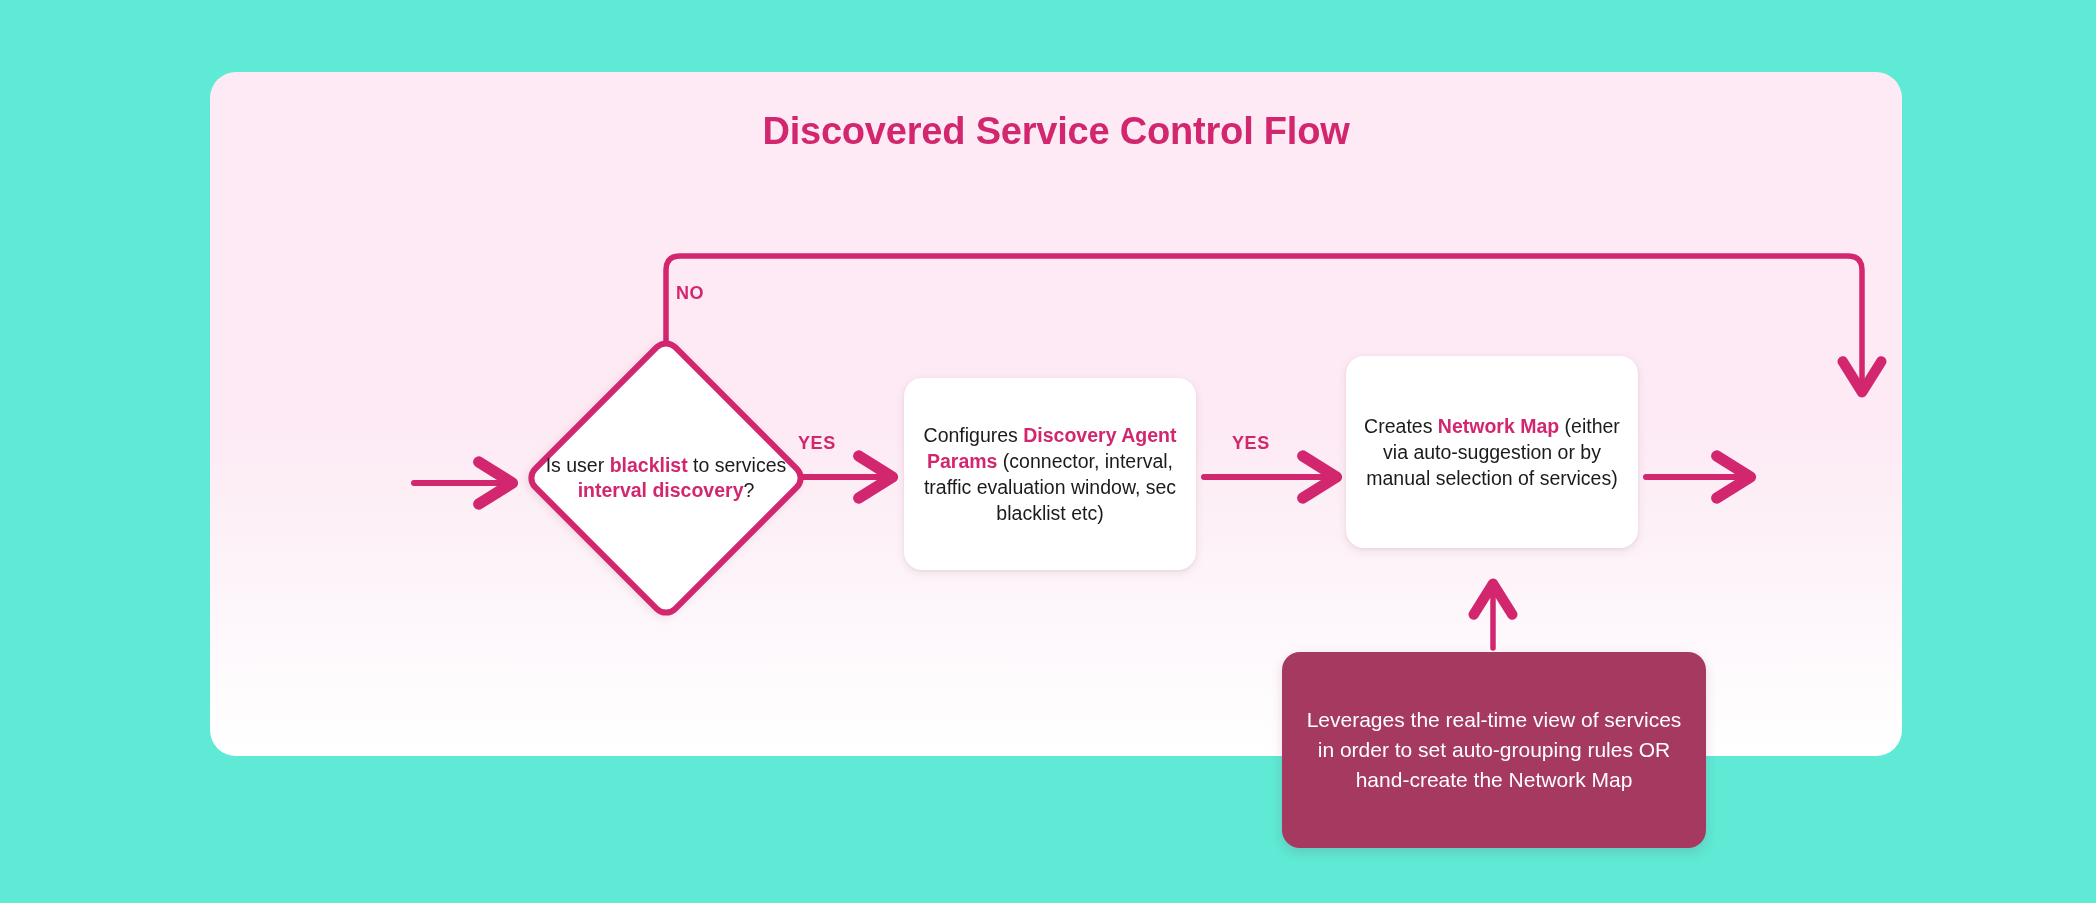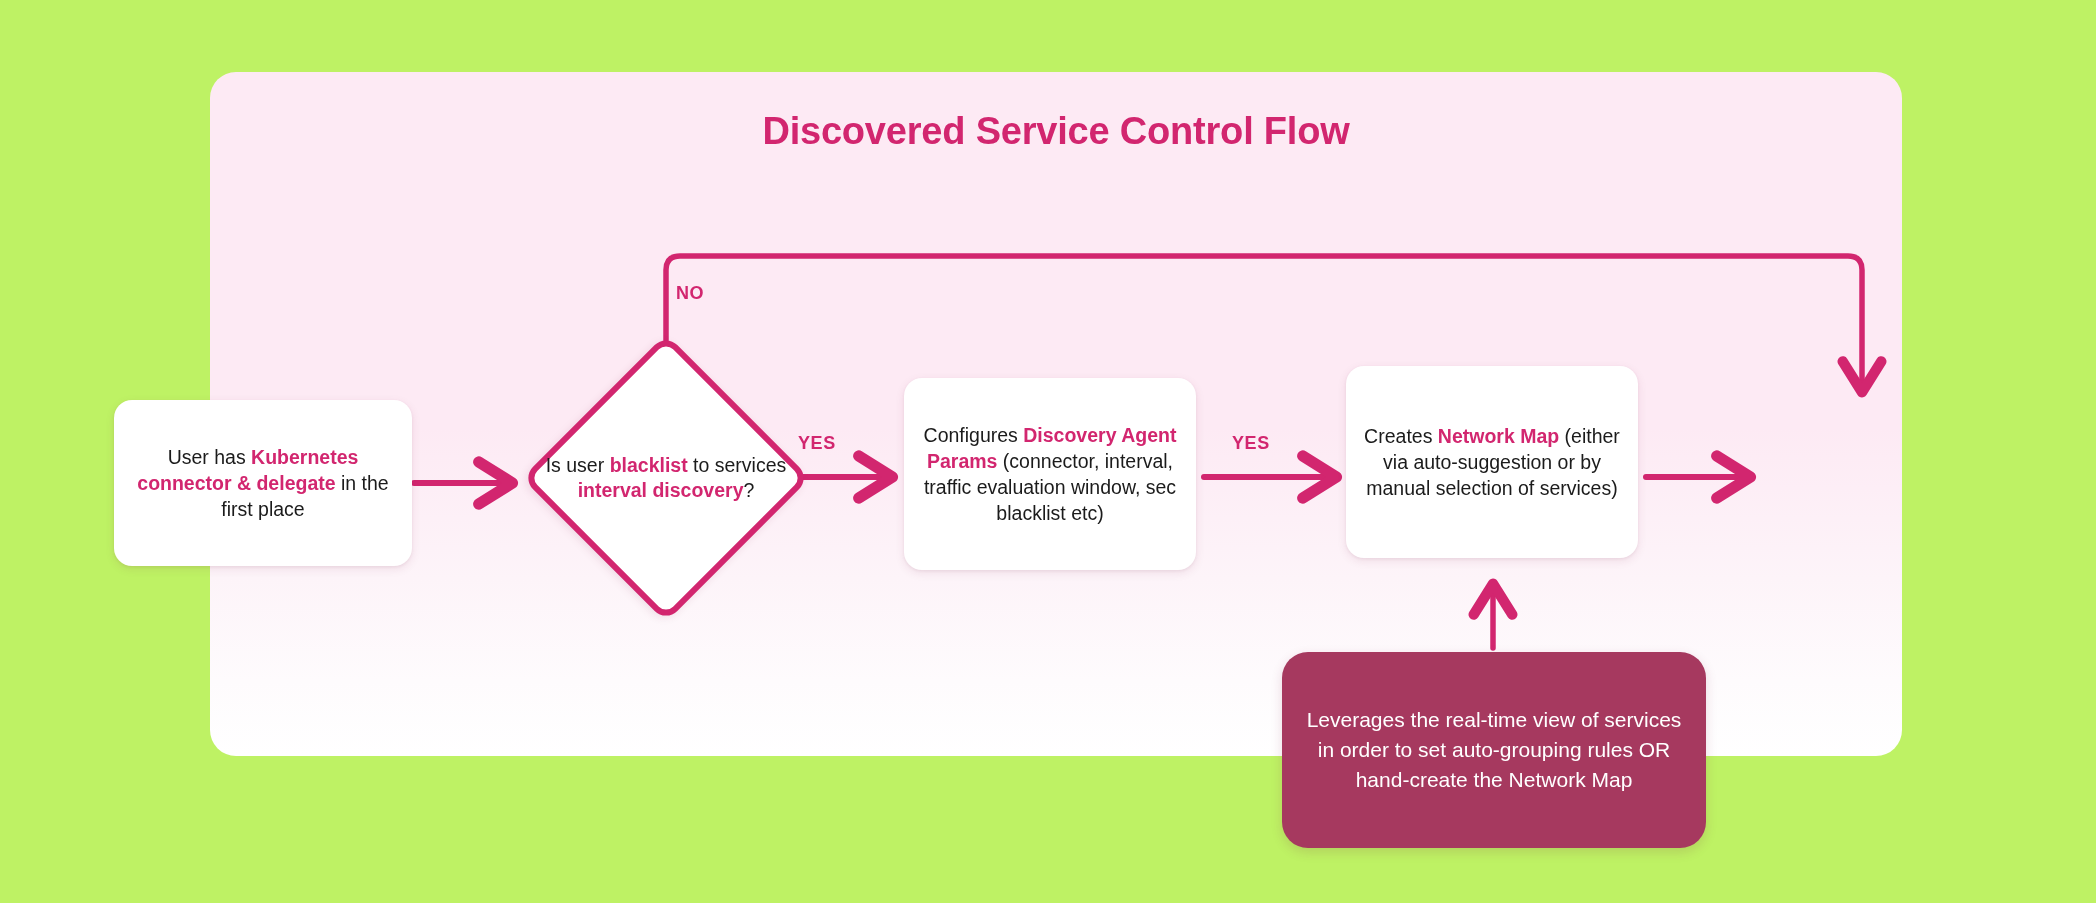--- a/index.html
+++ b/index.html
@@ -13,21 +13,21 @@
     font-family: "Liberation Sans", sans-serif;
     overflow: hidden;
     position: relative;
   }
 
   #stage {
     position: absolute;
     left: 0; top: 0;
     width: 2096px;
     height: 903px;
-    background: #bef264;
+    background: #5eead4;
   }
 
   
   .panel {
     position: absolute;
     left: 210px;
     top: 72px;
     width: 1692px;
     height: 684px;
     border-radius: 26px;
@@ -65,39 +65,39 @@
     padding: 10px 14px;
   }
   .card .hl {
     color: #d2266f;
     font-weight: bold;
   }
 
   
   #node-start      { left: 114px;  top: 400px;  width: 298px;  height: 166px; }
   #node-config     { left: 904px;  top: 378px;  width: 292px;  height: 192px; }
-  #node-netmap     { left: 1346px; top: 366px;  width: 292px;  height: 192px; }
+  #node-netmap     { left: 1346px; top: 356px;  width: 292px;  height: 192px; }
   #node-end        { left: 1758px; top: 408px;  width: 228px;  height: 152px; }
 
   #node-end .end-label {
     color: #d2266f;
     font-size: 30px;
     font-weight: normal;
     letter-spacing: 0.5px;
   }
 
   
   .note-card {
     position: absolute;
     left: 1282px;
     top: 652px;
     width: 424px;
     height: 196px;
     background: #a6395f;
-    border-radius: 26px;
+    border-radius: 18px;
     box-shadow: 0 4px 12px rgba(120, 30, 70, 0.16);
     display: flex;
     align-items: center;
     justify-content: center;
     text-align: center;
     color: #ffffff;
     font-size: 21px;
     line-height: 30px;
     box-sizing: border-box;
     padding: 10px 22px;
@@ -199,25 +199,20 @@
       <path d="M 1646 477 L 1748 477" fill="none" stroke="#d2266f" stroke-width="6" stroke-linecap="round" marker-end="url(#ah)"></path>
     </g>
 
     <g>
       <path d="M 1493 648 L 1493 586" fill="none" stroke="#d2266f" stroke-width="5.5" stroke-linecap="round" marker-end="url(#ah)"></path>
     </g>
   </svg>
 
   <div class="title">Discovered Service Control Flow</div>
 
-  <div class="card" id="node-start">
-    <div>
-      <span>User has </span><span class="hl">Kubernetes connector &amp; delegate</span><span> in the first place</span>
-    </div>
-  </div>
 
   <div class="diamond-wrap">
     <div class="diamond-shape"></div>
     <div class="diamond-text">
       <div>
         <span>Is user </span><span class="hl">blacklist</span><span> to services </span><span class="hl">interval discovery</span><span>?</span>
       </div>
     </div>
   </div>
 

